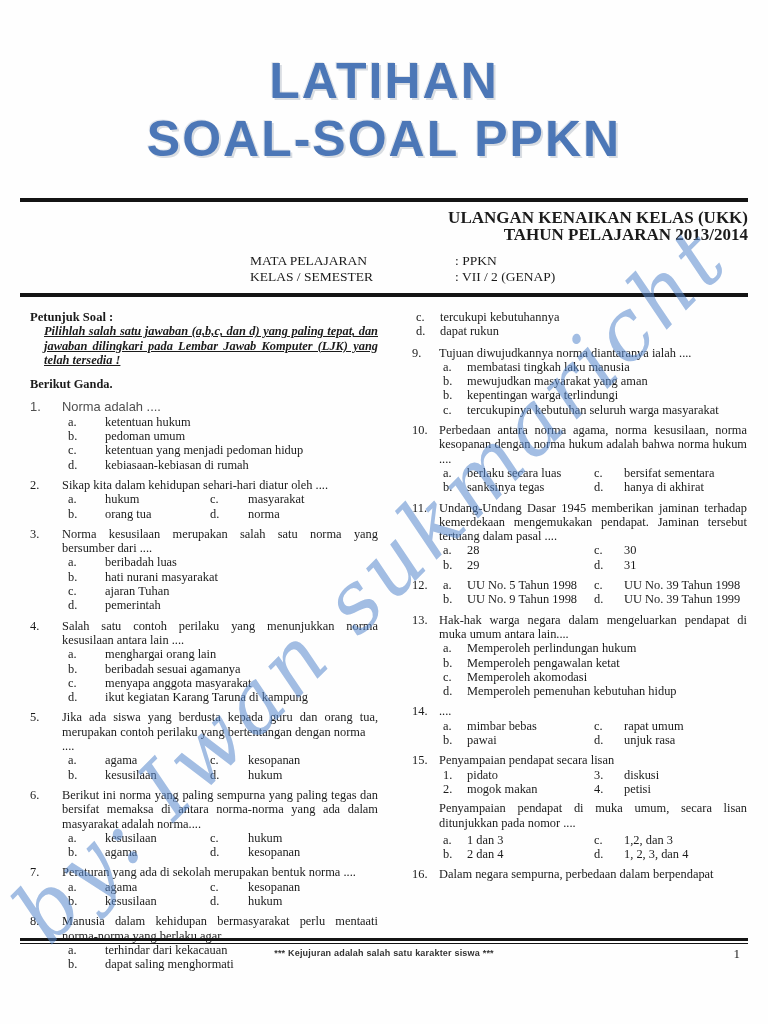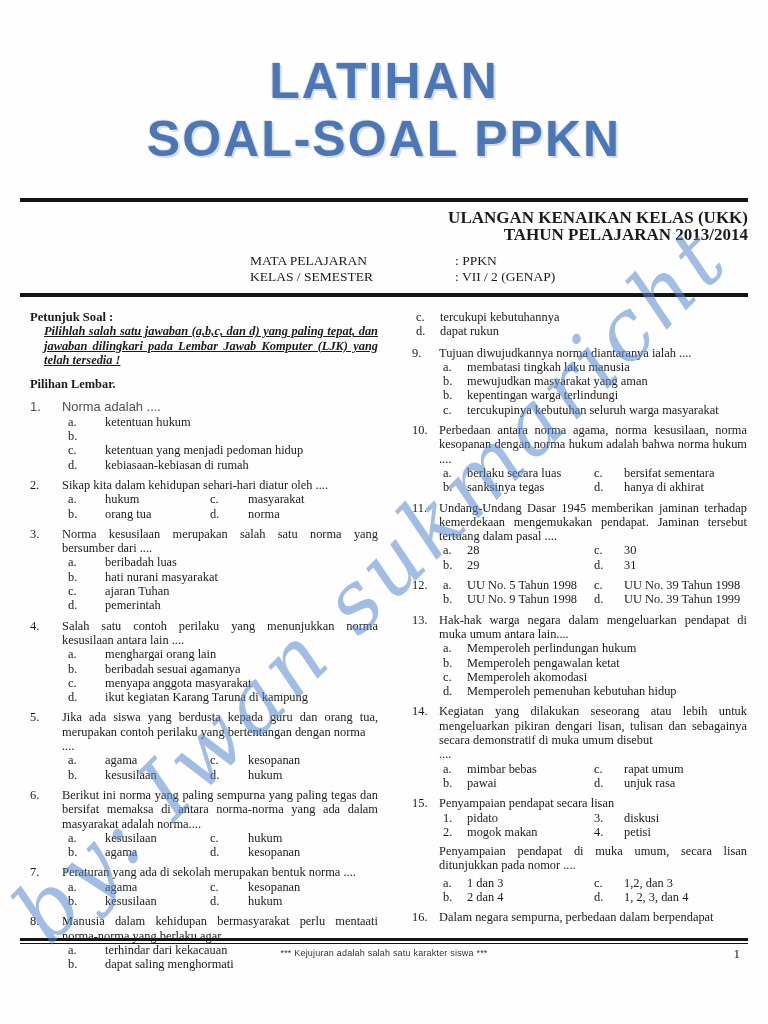--- a/index.html
+++ b/index.html
@@ -58,21 +58,21 @@
     font-family:"DejaVu Serif", serif; font-style:italic;
     font-size:84px; letter-spacing:5px; white-space:nowrap;
     color:rgba(86,134,204,0.55); pointer-events:none;
   }
   
   .footer { position:absolute; left:20px; right:20px; top:938px; }
   .rule-3 { height:3px; background:#141414; }
   .rule-1 { height:1px; background:#141414; margin-top:2px; }
   .footer-note {
     text-align:center; margin-top:4px; font-family:"Liberation Sans", sans-serif;
-    font-size:9px; letter-spacing:0.2px; color:#333333;
+    font-size:9px; letter-spacing:0.2px; color:#333333;font-weight:bold;
   }
   .page-number { position:absolute; right:8px; top:8px; font-size:13px; color:#1b1b1b; }
 </style>
 </head>
 <body>
 
 <div class="page">
 
   <div class="doc-title">
     <div class="doc-title-line">LATIHAN</div>
@@ -92,33 +92,34 @@
       </div>
     </div>
     <div class="rule-thick"></div>
   </div>
 
   <div class="content">
     <div class="col col-left">
       <div class="petunjuk">
         <div class="pt-head">Petunjuk Soal :</div>
         <div class="pt-body">Pilihlah salah satu jawaban (a,b,c, dan d) yang paling tepat, dan jawaban dilingkari pada Lembar Jawab Komputer (LJK) yang telah tersedia !</div>
-        <div class="pt-section">Pilihan Lembar.</div>
+        <div class="pt-section">Berikut Ganda.</div>
       </div>
       <div>
           <div class="q">
             <div class="q-num sans">1.</div>
             <div class="q-body">
               <div class="q-text sans">Norma adalah ....</div>
               <div class="opt">
                 <span class="opt-label">a.</span>
                 <span class="opt-text">ketentuan hukum</span>
               </div>
               <div class="opt">
                 <span class="opt-label">b.</span>
+                <span class="opt-text">pedoman umum</span>
               </div>
               <div class="opt">
                 <span class="opt-label">c.</span>
                 <span class="opt-text">ketentuan yang menjadi pedoman hidup</span>
               </div>
               <div class="opt">
                 <span class="opt-label">d.</span>
                 <span class="opt-text">kebiasaan-kebiasan di rumah</span>
               </div>
             </div>
@@ -361,21 +362,20 @@
               </div>
               <div class="opt">
                 <span class="opt-label">d.</span>
                 <span class="opt-text">Memperoleh pemenuhan kebutuhan hidup</span>
               </div>
             </div>
           </div>
           <div class="q">
             <div class="q-num">14.</div>
             <div class="q-body">
-              <div class="q-text">Kegiatan yang dilakukan seseorang atau lebih untuk mengeluarkan pikiran dengari lisan, tulisan dan sebagainya secara demonstratif di muka umum disebut</div>
               <div class="ellipsis-line">....</div>
               <div class="pair-row">
                 <span class="opt-label">a.</span>
                 <span class="opt-text">mimbar bebas</span>
                 <span class="opt-label">c.</span>
                 <span class="opt-text">rapat umum</span>
               </div>
               <div class="pair-row">
                 <span class="opt-label">b.</span>
                 <span class="opt-text">pawai</span>

